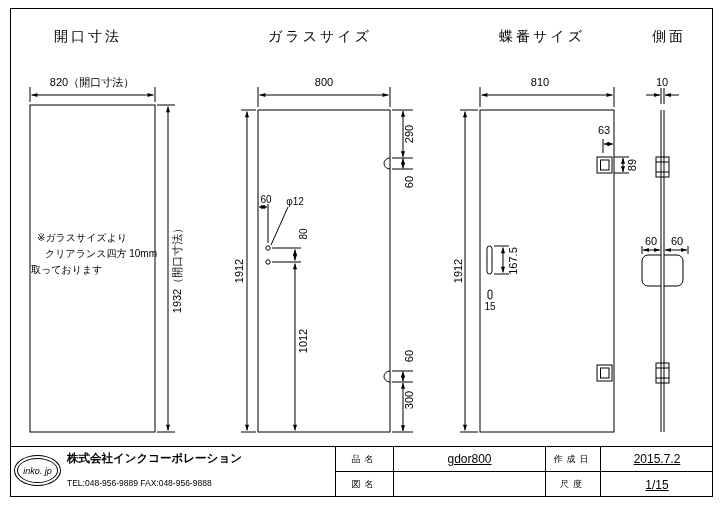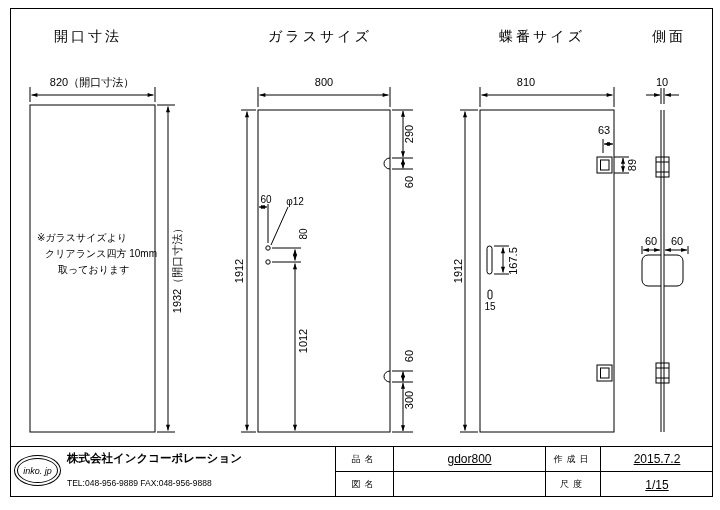--- a/index.html
+++ b/index.html
@@ -109,34 +109,34 @@
 
   <div class="htext header" style="left:88px;top:37px">開口寸法</div>
   <div class="htext header" style="left:542px;top:37px">蝶番サイズ</div>
   <div class="htext header" style="left:320px;top:37px">ガラスサイズ</div>
   <div class="htext header" style="left:669px;top:37px">側面</div>
 
   <div class="htext dim" style="left:92px;top:82px">820（開口寸法）</div>
   <div class="vtext dim" style="left:177px;top:268px">1932（開口寸法）</div>
   <div class="note" style="left:37px;top:231px">※ガラスサイズより</div>
   <div class="note" style="left:45px;top:247px">クリアランス四方 10mm</div>
-  <div class="note" style="left:58px;top:263px">取っております</div>
+  <div class="note" style="left:31px;top:263px">取っております</div>
 
   <div class="htext dim" style="left:324px;top:82px">800</div>
   <div class="vtext dim" style="left:239px;top:271px">1912</div>
   <div class="vtext dim" style="left:409px;top:134px">290</div>
   <div class="vtext dim" style="left:409px;top:182px">60</div>
   <div class="vtext dim" style="left:409px;top:356px">60</div>
   <div class="vtext dim" style="left:409px;top:400px">300</div>
   <div class="htext dim-sm" style="left:266px;top:199px">60</div>
   <div class="htext dim-sm" style="left:295px;top:201px">φ12</div>
   <div class="vtext dim-sm" style="left:303px;top:234px">80</div>
   <div class="vtext dim" style="left:303px;top:341px">1012</div>
 
-  <div class="htext dim" style="left:526px;top:82px">810</div>
+  <div class="htext dim" style="left:540px;top:82px">810</div>
   <div class="vtext dim" style="left:458px;top:271px">1912</div>
   <div class="htext dim" style="left:604px;top:130px">63</div>
   <div class="vtext dim" style="left:632px;top:165px">89</div>
   <div class="vtext dim" style="left:513px;top:261px">167.5</div>
   <div class="htext dim-sm" style="left:490px;top:306px">15</div>
 
   <div class="htext dim" style="left:662px;top:82px">10</div>
   <div class="htext dim" style="left:651px;top:241px">60</div>
   <div class="htext dim" style="left:677px;top:241px">60</div>
 

